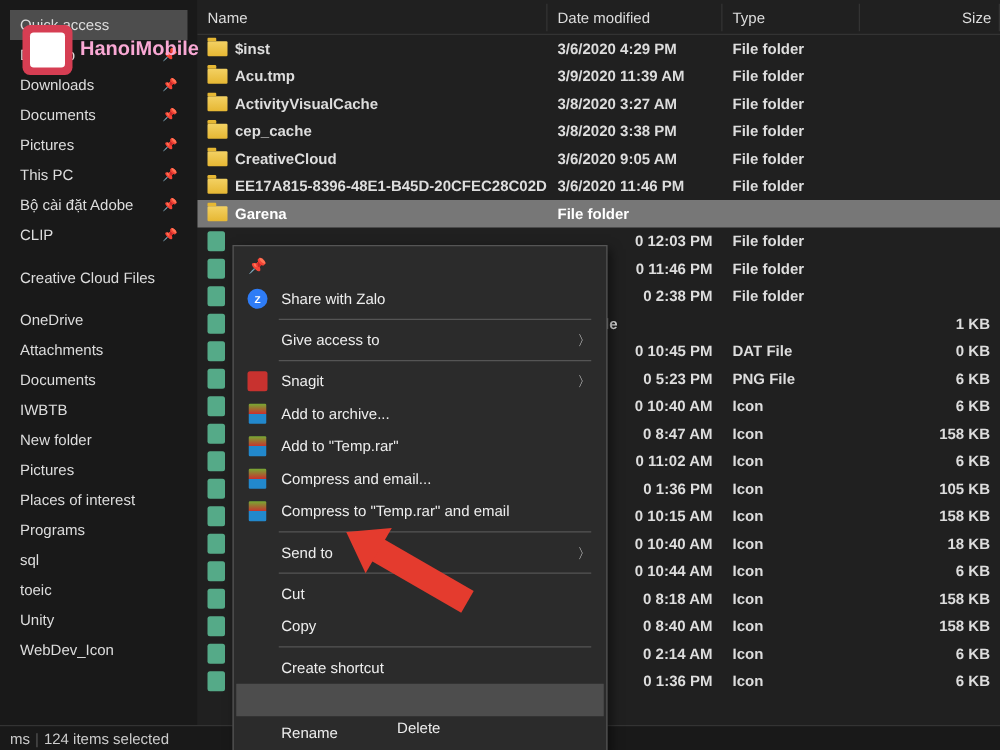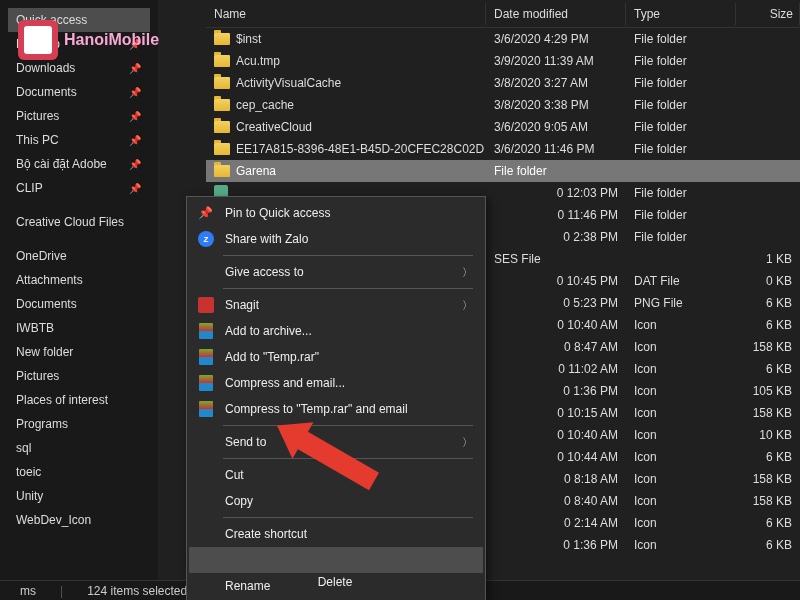--- a/index.html
+++ b/index.html
@@ -40,21 +40,20 @@
     font-size: 10px;
   }
   .sidebar-section {
     margin-top: 10px;
   }
   .content {
     flex: 1;
     background: #202020;
     display: flex;
     flex-direction: column;
-    margin-left: 48px;
   }
   .header-row {
     display: flex;
     background: #202020;
     border-bottom: 1px solid #333;
     height: 28px;
     align-items: center;
   }
   .header-cell {
     padding: 4px 8px;
@@ -68,20 +67,21 @@
   .col-size { flex: 1; text-align: right; padding-right: 6px; }
   .file-list {
     flex: 1;
   }
   .file-row {
     display: flex;
     align-items: center;
     height: 22px;
     padding: 0;
     color: #ddd;
+    font-weight: bold;
   }
   .file-row.selected {
     background: #777;
     color: #fff;
   }
   .file-row .cell { padding: 2px 8px; overflow: hidden; white-space: nowrap; }
   .file-row .cell.col-name { display: flex; align-items: center; gap: 6px; }
   .folder-icon {
     width: 16px; height: 12px;
     background: linear-gradient(#f3d163,#e6b733);
@@ -95,24 +95,24 @@
   }
   .generic-icon {
     width: 14px; height: 16px; background:#5a8; border-radius:2px; flex-shrink:0;
   }
   .statusbar {
     height: 20px;
     background: #191919;
     color: #ccc;
     display: flex;
     align-items: center;
-    padding: 0 20px;
+    padding: 0 8px;
     border-top: 1px solid #333;
     font-size: 12px;
-    gap: 24px;
+    gap: 4px;
   }
   .statusbar .divider { color:#555; }
   
   .context-menu {
     position: absolute;
     left: 186px;
     top: 196px;
     width: 300px;
     background: #2b2b2b;
     border: 1px solid #555;
@@ -420,21 +420,21 @@
           <div class="cell col-type">Icon</div>
           <div class="cell col-size">158 KB</div>
         </div>
         <div class="file-row">
           <div class="cell col-name">
             <span class="generic-icon"></span>
             <span></span>
           </div>
           <div class="cell col-date" style="text-align:right">0 10:40 AM</div>
           <div class="cell col-type">Icon</div>
-          <div class="cell col-size">10 KB</div>
+          <div class="cell col-size">18 KB</div>
         </div>
         <div class="file-row">
           <div class="cell col-name">
             <span class="generic-icon"></span>
             <span></span>
           </div>
           <div class="cell col-date" style="text-align:right">0 10:44 AM</div>
           <div class="cell col-type">Icon</div>
           <div class="cell col-size">6 KB</div>
         </div>
@@ -480,21 +480,20 @@
 
 <div class="statusbar">
   <span>ms</span>
   <span class="divider">|</span>
   <span>124 items selected</span>
 </div>
 
 <div class="context-menu">
   <div class="menu-item">
       <span class="mi-icon">📌</span>
-      <span class="mi-label">Pin to Quick access</span>
     </div>
   <div class="menu-item">
       <span class="mi-icon">
         <span class="zalo-icon">Z</span>
       </span>
       <span class="mi-label">Share with Zalo</span>
     </div>
   <div class="menu-sep"></div>
   <div class="menu-item">
       <span class="mi-icon"></span>

